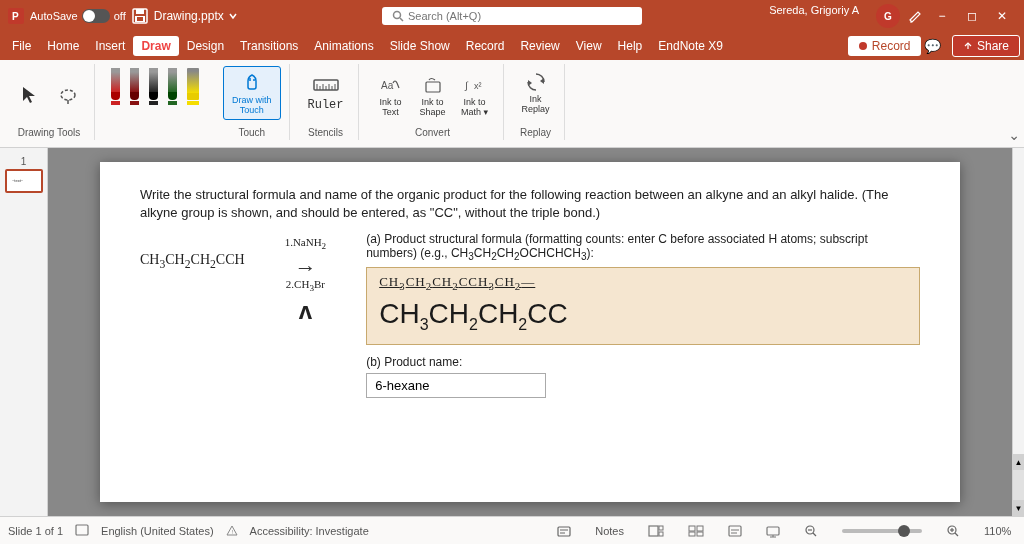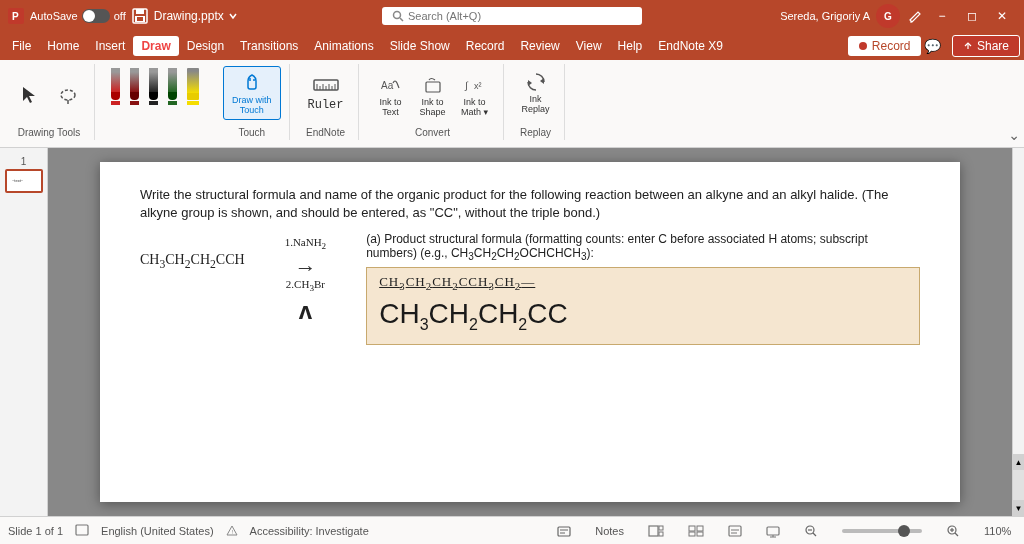--- a/index.html
+++ b/index.html
@@ -34,21 +34,21 @@
       width: 220px;
       font-size: 11px;
       color: #555;
     }
     .window-controls { display: flex; gap: 2px; }
     .win-btn { width: 28px; height: 28px; background: transparent; border: none; color: white; cursor: pointer; font-size: 12px; display: flex; align-items: center; justify-content: center; }
     .autosave-area { display: flex; align-items: center; gap: 4px; font-size: 11px; }
     .toggle { width: 28px; height: 14px; background: #555; border-radius: 7px; position: relative; }
     .toggle-knob { width: 12px; height: 12px; background: white; border-radius: 50%; position: absolute; top: 1px; left: 1px; }
     .pptx-title { font-size: 12px; display: flex; align-items: center; gap: 4px; }
-    .user-area { display: flex; align-items: center; gap: 6px; font-size: 11px; }
+    .user-area { display: flex; gap: 17px; font-size: 11px; }
     .avatar { width: 24px; height: 24px; border-radius: 50%; background: #c0392b; display: flex; align-items: center; justify-content: center; font-size: 10px; color: white; font-weight: bold; }
 
     
     .menu-bar {
       height: 28px;
       background: #b7472a;
       display: flex;
       align-items: center;
       padding: 0 4px;
     }
@@ -458,21 +458,21 @@
         <line x1="5" y1="14" x2="5" y2="20" stroke="#555" stroke-width="1"></line>
         <line x1="8" y1="16" x2="8" y2="20" stroke="#555" stroke-width="1"></line>
         <line x1="11" y1="14" x2="11" y2="20" stroke="#555" stroke-width="1"></line>
         <line x1="14" y1="16" x2="14" y2="20" stroke="#555" stroke-width="1"></line>
         <line x1="17" y1="14" x2="17" y2="20" stroke="#555" stroke-width="1"></line>
         <line x1="20" y1="16" x2="20" y2="20" stroke="#555" stroke-width="1"></line>
         <line x1="23" y1="14" x2="23" y2="20" stroke="#555" stroke-width="1"></line>
       </svg>
       <span style="font-size:12px;font-family:Liberation Mono, monospace;">Ruler</span>
     </button>
-    <div class="ribbon-group-label">EndNote</div>
+    <div class="ribbon-group-label">Stencils</div>
   </div>
 
   <div class="ribbon-group">
     <div class="ribbon-tools">
       <button class="ribbon-btn" style="min-width:40px;">
         <svg width="22" height="22" viewBox="0 0 22 22">
           <text x="1" y="14" font-size="10" fill="#555">Aa</text>
           <path d="M13 8 Q15 4 17 8 L19 13" fill="none" stroke="#555" stroke-width="1.2"></path>
         </svg>
         <span style="font-size:9px;text-align:center;">Ink to<br>Text</span>
@@ -549,20 +549,24 @@
             </div>
             <div class="formula-box">
               <div class="formula-text-line">
                 CH<sub>3</sub>CH<sub>2</sub>CH<sub>2</sub>CCH<sub>3</sub>CH<sub>2</sub>—
               </div>
               <div class="handwritten-formula">
                 CH<sub style="font-size:16px;">3</sub>CH<sub style="font-size:16px;">2</sub>CH<sub style="font-size:16px;">2</sub>CC
               </div>
             </div>
           </div>
+          <div class="part-b">
+            <div class="part-b-label">(b) Product name:</div>
+            <input class="product-name-input" type="text" value="6-hexane" style="">
+          </div>
         </div>
       </div>
     </div>
   </div>
 
   <div class="right-scrollbar">
     <div class="scrollbar-arrows">
       <div class="scroll-arrow">▲</div>
       <div style="flex:1;background:#e1e1e1;width:12px;min-height:30px;"></div>
       <div class="scroll-arrow">▼</div>

